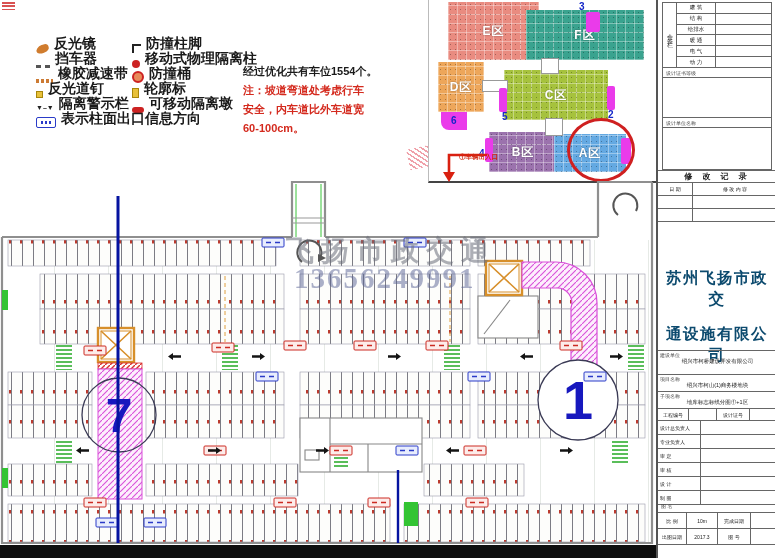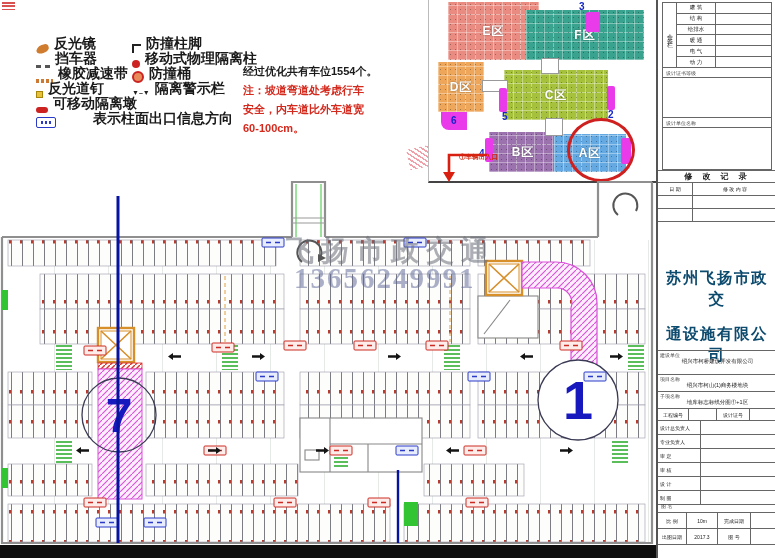--- a/index.html
+++ b/index.html
@@ -110,28 +110,32 @@
         </div>
       <div class="lg-item">
           <span class="ic ic-barrel"></span>
           <span>防撞桶</span>
         </div>
       <div class="lg-item">
           <span class="ic ic-stud"></span>
           <span>反光道钉</span>
         </div>
       <div class="lg-item">
+          <span class="ic ic-contour"></span>
+          <span>轮廓标</span>
+        </div>
+      <div class="lg-item">
           <span class="ic ic-fence"></span>
           <span>隔离警示栏</span>
         </div>
       <div class="lg-item">
           <span class="ic ic-pier"></span>
           <span>可移动隔离墩</span>
         </div>
-      <div class="lg-item" style="grid-column:1 / span 2;gap:32px;">
+      <div class="lg-item" style="grid-column:1 / span 2;">
           <span class="ic ic-exit"></span>
           <span>表示柱面出口信息方向</span>
         </div>
     </div>
   </div>
 
   <div id="note">
     <div class="n-black">经过优化共有车位1554个。</div>
     <div class="n-red">注：坡道弯道处考虑行车</div>
     <div class="n-red">安全，内车道比外车道宽</div>

